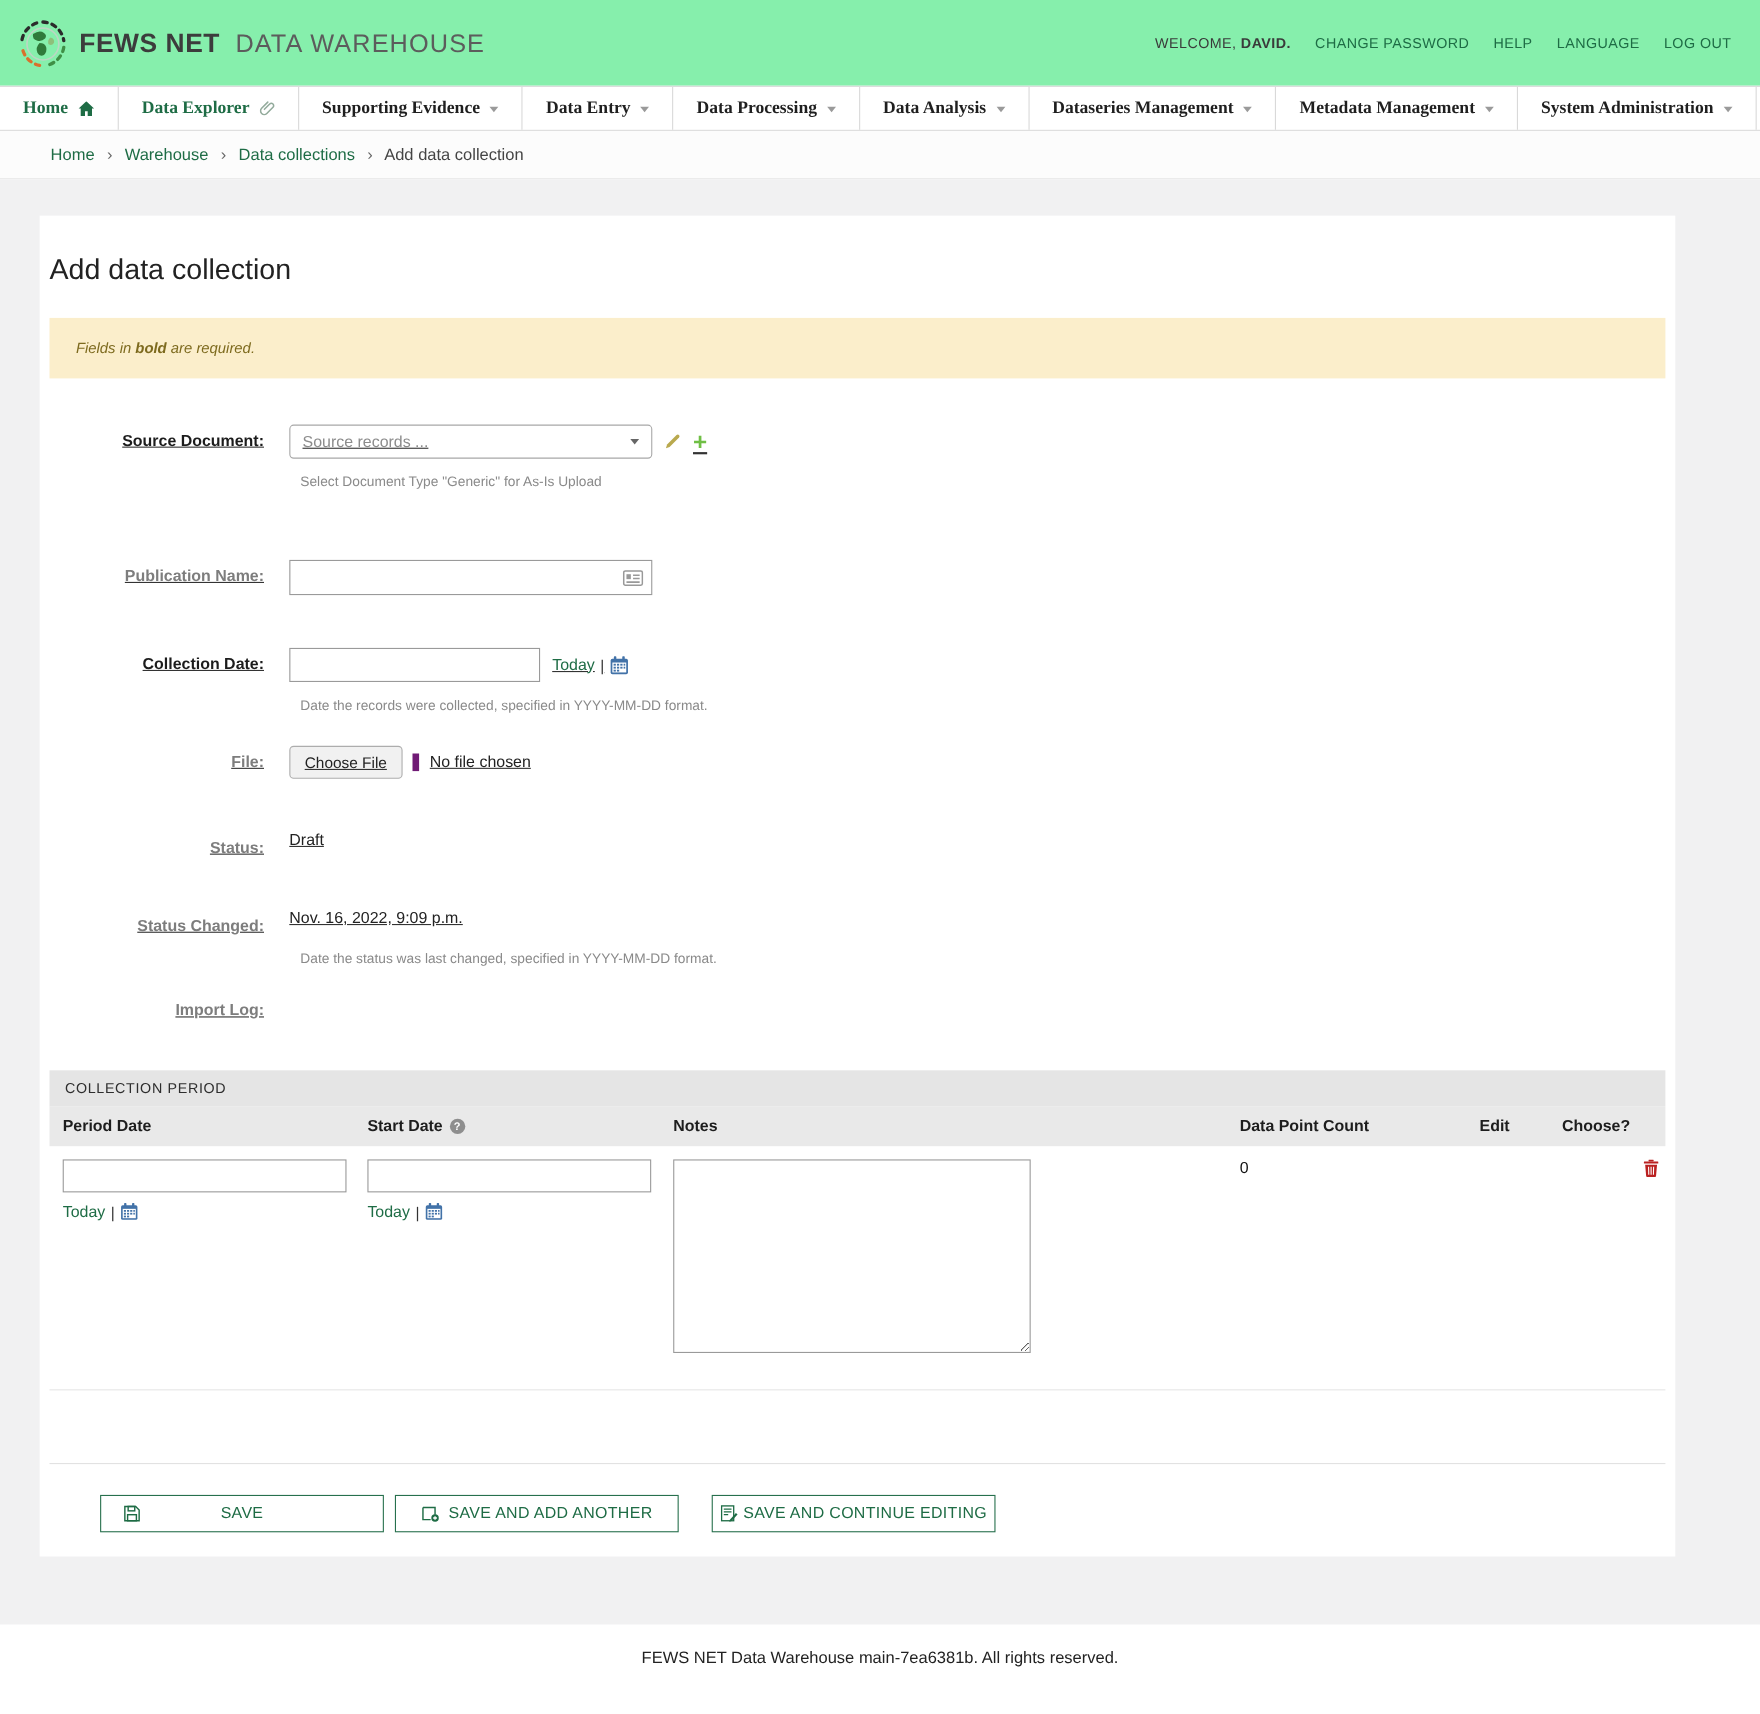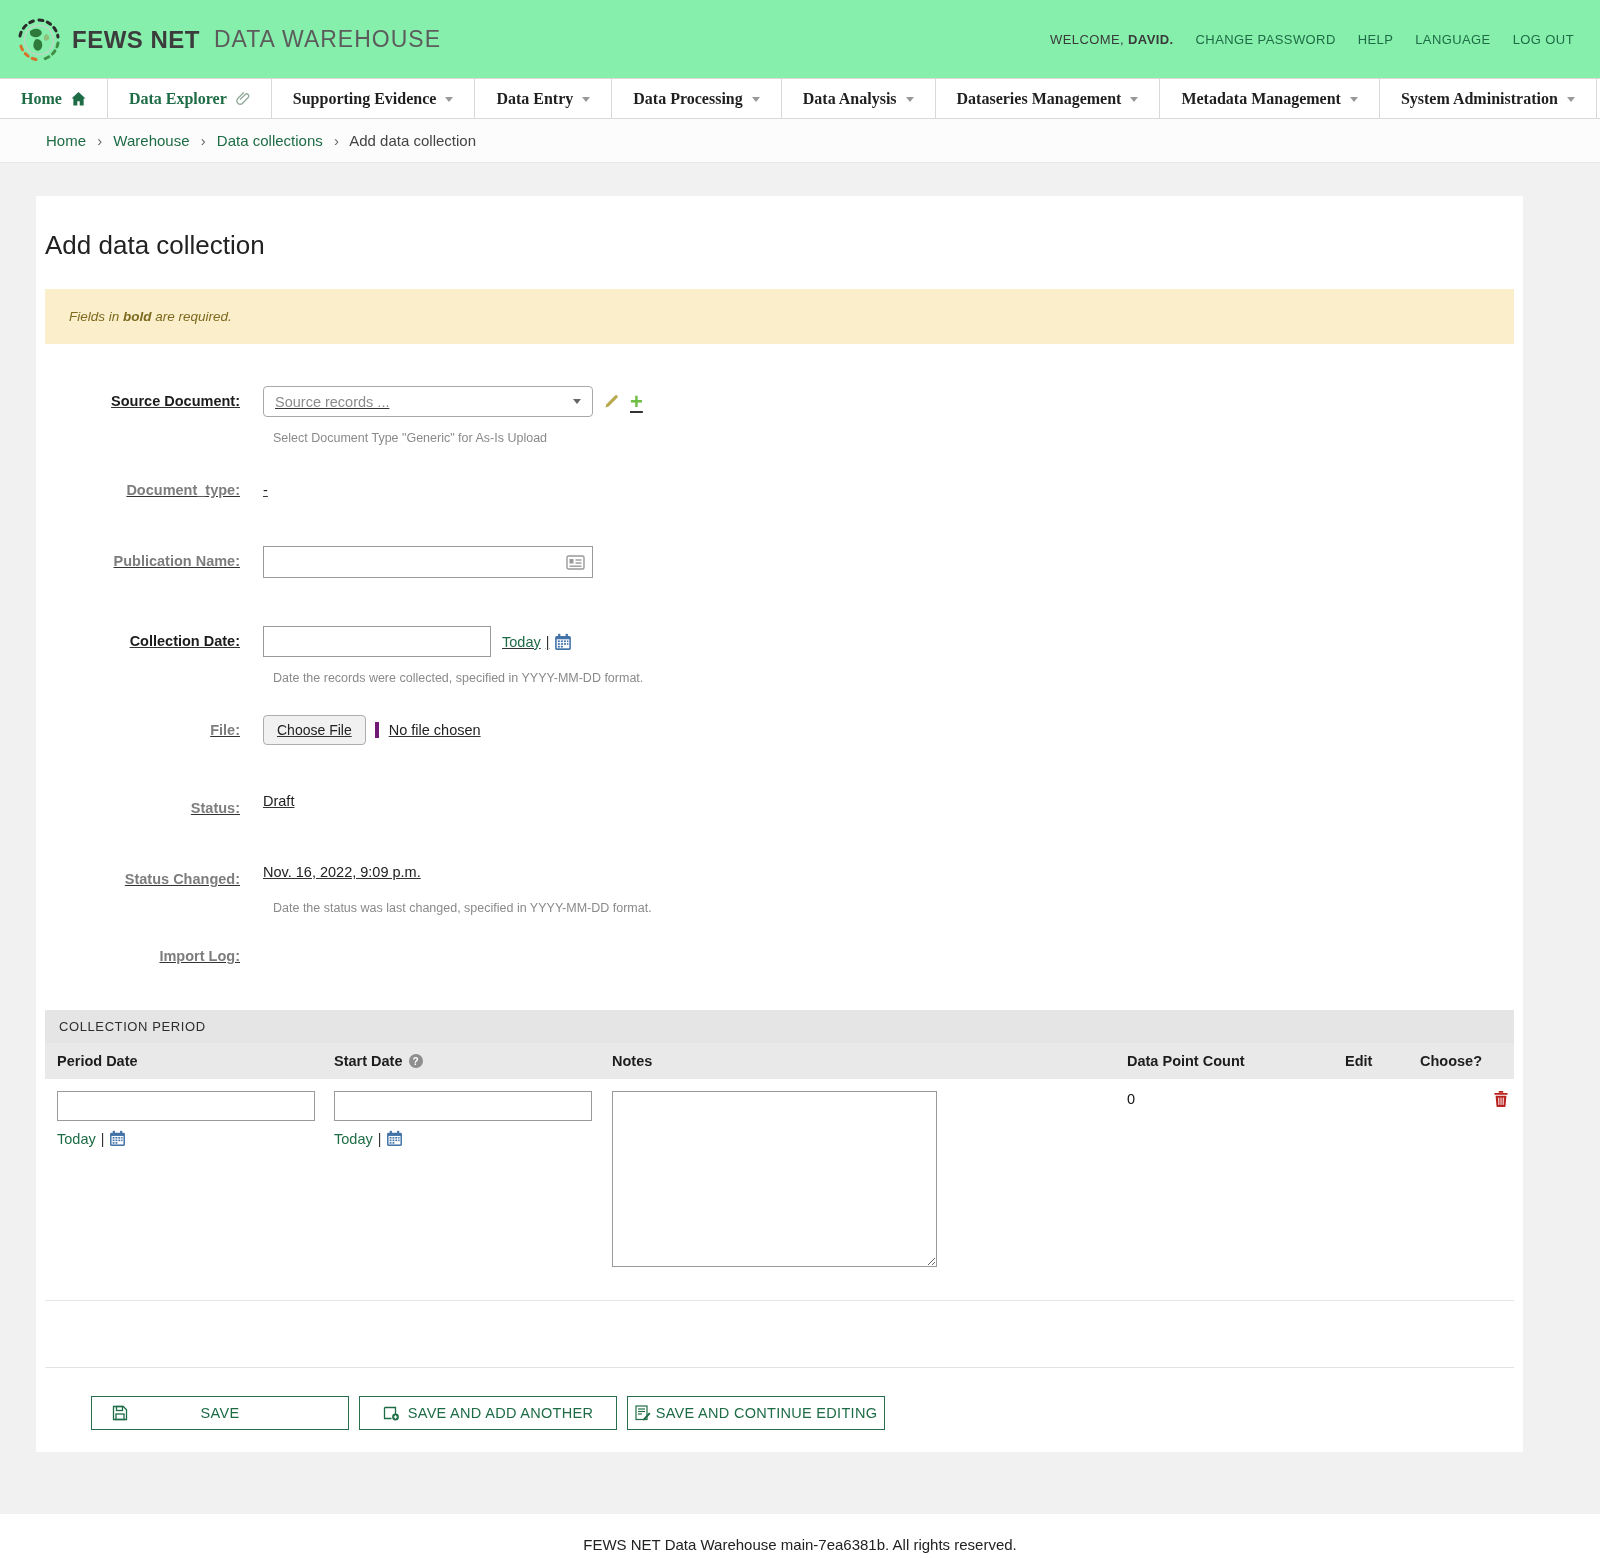--- a/index.html
+++ b/index.html
@@ -77,21 +77,21 @@
   .pub-icon{position:absolute;right:8px;display:inline-flex;}
   .date-input{width:228px;height:31px;}
   .today-link{color:var(--green);font-size:14.5px;margin-left:11px;}
   .today-sep{color:#333;margin:0 5px 0 5px;}
   .plain-value{padding:7px 0 0 12px;font-size:14.5px;color:#222;}
 
   .file-btn{border:1px solid #adadad;border-radius:4px;background:#f1f1f1;
     padding:6px 13px;font-size:14px;color:#222;cursor:pointer;
     font-family:"Liberation Sans", sans-serif;}
   .file-status{margin-left:9px;font-size:14.5px;color:#222;
-    border-left:4px solid #701a75;padding-left:10px;}
+    border-left:6px solid #701a75;padding-left:10px;}
 
   
   .section{margin-top:46px;}
   .section-title{background:#e5e5e5;padding:9px 14px;font-size:13px;letter-spacing:.6px;
     color:#2e2e2e;}
   .cp-grid{display:grid;grid-template-columns:277px 278px 515px 218px 75px 1fr;}
   .cp-head{background:#e9e9e9;}
   .cp-head .cp-cell{padding:10px 12px;font-weight:bold;font-size:14.5px;color:#1d1d1d;
     display:flex;align-items:center;gap:6px;}
   .cp-body{border-bottom:1px solid #e5e5e5;}
@@ -230,24 +230,20 @@
           <span class="icon-btn">
             <svg width="15" height="15" viewBox="0 0 16 16">
                 <path d="M1.5 14.5 2.6 10.8 11.8 1.6a1.7 1.7 0 0 1 2.4 2.4L5 13.2z" fill="#b9a94e"></path>
               </svg>
           </span>
           <span class="icon-btn plus-icon">+</span>
         </div>
       </div>
       <div class="help-text">Select Document Type "Generic" for As-Is Upload</div>
 
-      <div class="form-row">
-        <div class="form-label">Document_type:</div>
-        <div class="plain-value">-</div>
-      </div>
       <div class="spacer"></div>
 
       <div class="form-row">
         <div class="form-label">Publication Name:</div>
         <div class="form-control">
           <span class="pub-wrap">
             <input class="text-input" type="text" value="" style="">
             <span class="pub-icon">
               <svg width="19" height="15" viewBox="0 0 19 15" fill="none" stroke="#999" stroke-width="1.4">
                 <rect x="1" y="1" width="17" height="13" rx="1.5"></rect>
@@ -430,21 +426,21 @@
             <path d="M1.5 2.5v11h7"></path>
             <circle cx="12.5" cy="12" r="3.4" fill="#1e6c45" stroke="none"></circle>
             <g stroke="#fff" stroke-width="1.2">
                 <line x1="12.5" y1="10.3" x2="12.5" y2="13.7"></line>
                 <line x1="10.8" y1="12" x2="14.2" y2="12"></line>
               </g>
           </svg>
         </span>
         <span>SAVE AND ADD ANOTHER</span>
       </button>
-      <button class="btn" style="gap:5px;">
+      <button class="btn" style="gap:5px;margin-left:20px;">
         <span style="display:inline-flex;">
           <svg width="16" height="16" viewBox="0 0 16 16" fill="none" stroke="#1e6c45" stroke-width="1.2">
             <rect x="1" y="1" width="11" height="13.5"></rect>
             <line x1="3" y1="4" x2="10" y2="4"></line>
             <line x1="3" y1="6.5" x2="10" y2="6.5"></line>
             <line x1="3" y1="9" x2="7" y2="9"></line>
             <path d="M8.5 13.5 14 7.5l1.5 1.3-5.5 6-2 0.7z" fill="#1e6c45" stroke="none"></path>
           </svg>
         </span>
         <span>SAVE AND CONTINUE EDITING</span>

